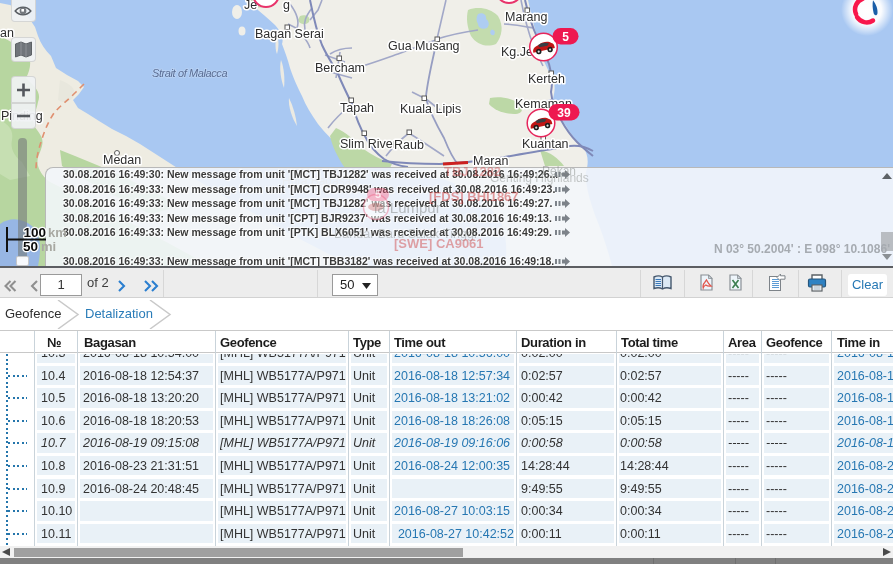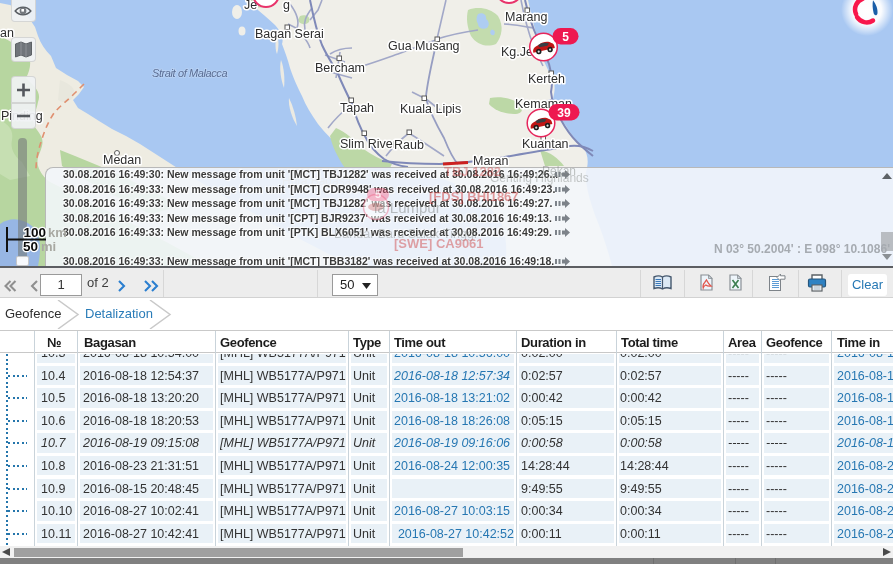--- a/index.html
+++ b/index.html
@@ -415,21 +415,21 @@
           <div class="cell " style="left:766px; width:63px;">-----</div>
           <div class="cell blue" style="left:837px; width:60px;">2016-08-18 1</div>
         </div>
         <div class="row" style="top:11.75px;">
           <div class="rowbg"></div>
           <div class="doth" style="top:9px;"></div>
           <div class="cell " style="left:41px; width:36px;">10.4</div>
           <div class="cell " style="left:83px; width:130px;">2016-08-18 12:54:37</div>
           <div class="cell " style="left:220px; width:126px;">[MHL] WB5177A/P971</div>
           <div class="cell " style="left:353px; width:34px;">Unit</div>
-          <div class="cell blue" style="left:394px; width:120px;font-style:italic;">2016-08-18 12:57:34</div>
+          <div class="cell blue" style="left:394px; width:120px;">2016-08-18 12:57:34</div>
           <div class="cell " style="left:521px; width:93px;">0:02:57</div>
           <div class="cell " style="left:620px; width:101px;">0:02:57</div>
           <div class="cell " style="left:728px; width:32px;">-----</div>
           <div class="cell " style="left:766px; width:63px;">-----</div>
           <div class="cell blue" style="left:837px; width:60px;">2016-08-18 1</div>
         </div>
         <div class="row" style="top:34.3px;">
           <div class="rowbg"></div>
           <div class="doth" style="top:9px;"></div>
           <div class="cell " style="left:41px; width:36px;">10.5</div>
@@ -482,48 +482,46 @@
           <div class="cell " style="left:521px; width:93px;">14:28:44</div>
           <div class="cell " style="left:620px; width:101px;">14:28:44</div>
           <div class="cell " style="left:728px; width:32px;">-----</div>
           <div class="cell " style="left:766px; width:63px;">-----</div>
           <div class="cell blue" style="left:837px; width:60px;">2016-08-23 2</div>
         </div>
         <div class="row" style="top:124.50000000000001px;">
           <div class="rowbg"></div>
           <div class="doth" style="top:9px;"></div>
           <div class="cell " style="left:41px; width:36px;">10.9</div>
-          <div class="cell " style="left:83px; width:130px;">2016-08-15 20:48:45</div>
+          <div class="cell " style="left:83px; width:130px;">2016-08-24 20:48:45</div>
           <div class="cell " style="left:220px; width:126px;">[MHL] WB5177A/P971</div>
           <div class="cell " style="left:353px; width:34px;">Unit</div>
           <div class="cell " style="left:521px; width:93px;">9:49:55</div>
           <div class="cell " style="left:620px; width:101px;">9:49:55</div>
           <div class="cell " style="left:728px; width:32px;">-----</div>
           <div class="cell " style="left:766px; width:63px;">-----</div>
           <div class="cell blue" style="left:837px; width:60px;">2016-08-24 2</div>
         </div>
         <div class="row" style="top:147.04999999999998px;">
           <div class="rowbg"></div>
           <div class="doth" style="top:9px;"></div>
           <div class="cell " style="left:41px; width:36px;">10.10</div>
-          <div class="cell " style="left:83px; width:130px;">2016-08-27 10:02:41</div>
           <div class="cell " style="left:220px; width:126px;">[MHL] WB5177A/P971</div>
           <div class="cell " style="left:353px; width:34px;">Unit</div>
           <div class="cell blue" style="left:394px; width:120px;">2016-08-27 10:03:15</div>
           <div class="cell " style="left:521px; width:93px;">0:00:34</div>
           <div class="cell " style="left:620px; width:101px;">0:00:34</div>
           <div class="cell " style="left:728px; width:32px;">-----</div>
           <div class="cell " style="left:766px; width:63px;">-----</div>
           <div class="cell blue" style="left:837px; width:60px;">2016-08-27 1</div>
         </div>
         <div class="row" style="top:169.6px;text-decoration:underline;">
           <div class="rowbg"></div>
           <div class="doth" style="top:9px;"></div>
           <div class="cell " style="left:41px; width:36px;">10.11</div>
-          <div class="cell " style="left:83px; width:130px;">2016-08-27 10:42:41</div>
           <div class="cell " style="left:220px; width:126px;">[MHL] WB5177A/P971</div>
           <div class="cell " style="left:353px; width:34px;">Unit</div>
           <div class="cell blue" style="left:394px; width:120px;text-align:right;">2016-08-27 10:42:52</div>
           <div class="cell " style="left:521px; width:93px;">0:00:11</div>
           <div class="cell " style="left:620px; width:101px;">0:00:11</div>
           <div class="cell " style="left:728px; width:32px;">-----</div>
           <div class="cell " style="left:766px; width:63px;">-----</div>
           <div class="cell blue" style="left:837px; width:60px;">2016-08-27 1</div>
         </div>
         <div class="dotv" style="top:0; height:192px;"></div>

